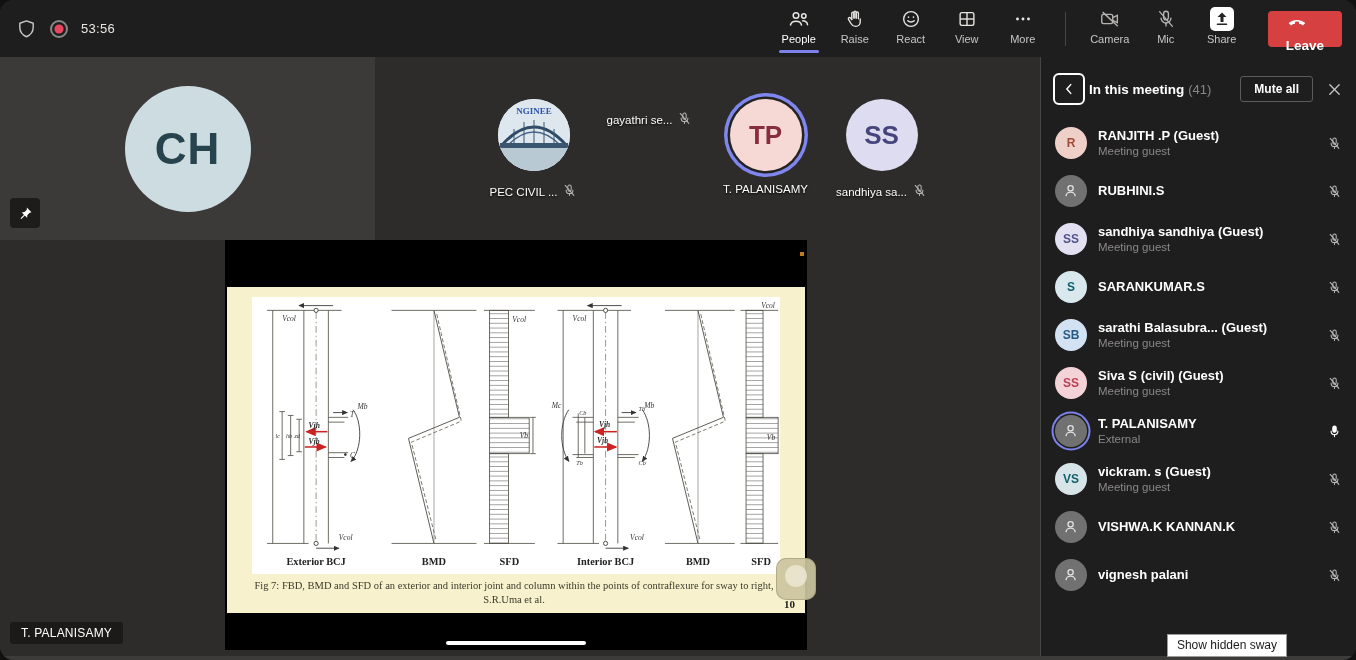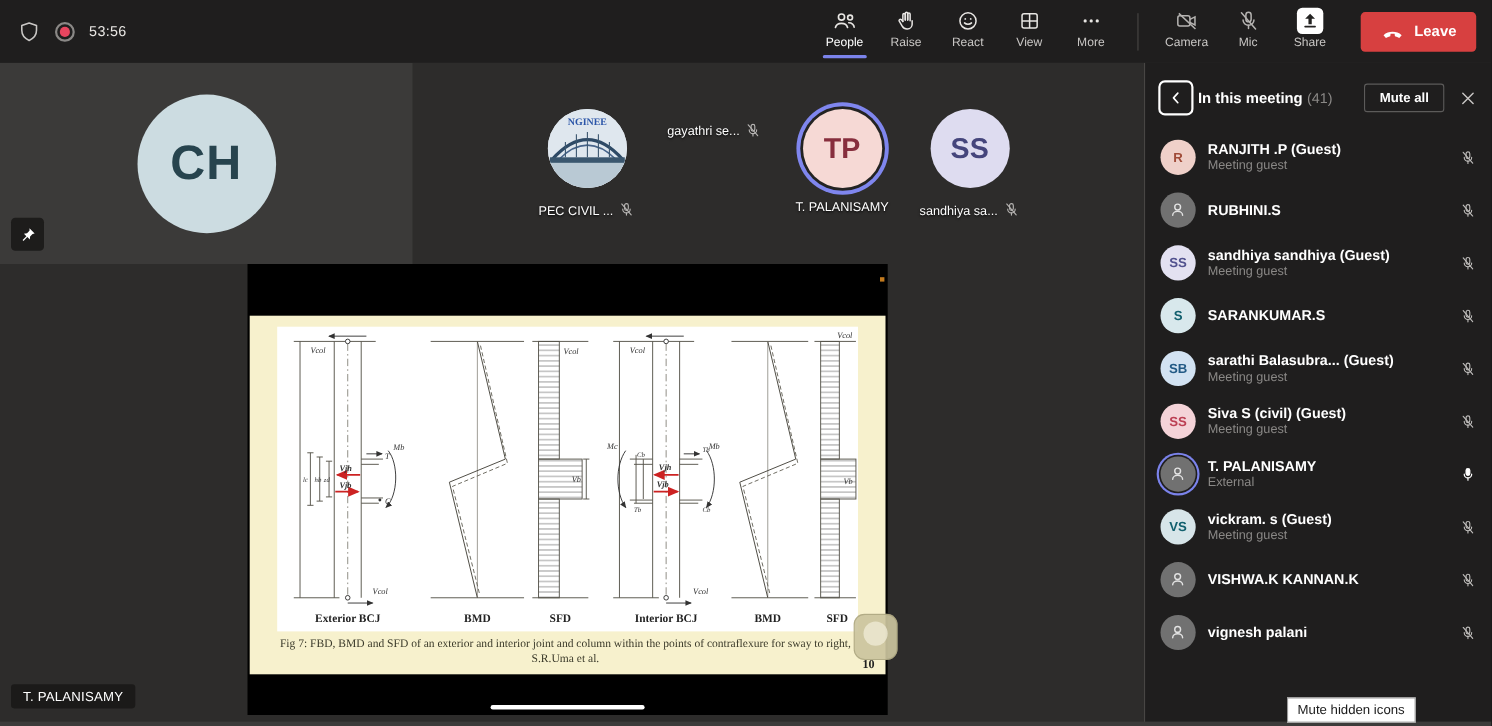--- a/index.html
+++ b/index.html
@@ -1,33 +1,33 @@
 <!DOCTYPE html>
 <html><head>
 <meta charset="utf-8">
 <style>
   * { margin:0; padding:0; box-sizing:border-box; }
   html,body { background:#111; }
   .app {
     position:relative; width:1356px; height:660px; overflow:hidden;
-    background:#2d2c2b; font-family:"Liberation Sans", sans-serif; color:#fff;
+    background:#2d2c2b; font-family:"Liberation Sans", sans-serif; color:#fff;border-radius:14px;
   }
 
   
   .topbar { position:absolute; left:0; top:0; right:0; height:57px; background:#1f1e1e; display:flex; align-items:center; z-index:20; }
   .tb-left { display:flex; align-items:center; gap:12px; margin-left:16px; }
   .tb-timer { font-size:13px; color:#e8e6e3; letter-spacing:.3px; }
   .tb-spacer { flex:1; }
   .tb-tab { width:56px; display:flex; flex-direction:column; align-items:center; gap:3px; background:none; border:none; cursor:pointer; position:relative; padding:4px 0 8px; }
   .tb-tab .ico { height:22px; display:flex; align-items:center; }
   .tb-tab .lbl { font-size:11px; color:#c8c6c4; font-family:"Liberation Sans",sans-serif; }
   .tb-tab.active .lbl { color:#fff; }
   .tb-tab.active::after { content:""; position:absolute; bottom:0; left:8px; right:8px; height:3px; border-radius:2px; background:#7b83eb; }
   .tb-divider { width:1px; height:34px; background:#484644; margin:0 16px 0 14px; }
-  .leave-btn { display:flex; align-items:center; gap:9px; height:36px; padding:0 18px; margin:0 14px 0 18px; background:#d74040; border:none; border-radius:4px; color:#fff; font-weight:bold; font-size:13.5px; cursor:pointer; font-family:"Liberation Sans",sans-serif; }
+  .leave-btn { display:flex; gap:9px; height:36px; padding:0 18px; margin:0 14px 0 18px; background:#d74040; border:none; border-radius:4px; color:#fff; font-weight:bold; font-size:13.5px; cursor:pointer; font-family:"Liberation Sans",sans-serif;flex-direction:column; }
 
   
   .stage { position:absolute; left:0; top:57px; width:1040px; bottom:0; background:#2d2c2b; overflow:hidden; }
   .main-tile { position:absolute; left:0; top:0; width:375px; height:183px; background:#3b3a39; }
   .main-avatar { position:absolute; left:50%; top:50%; transform:translate(-50%,-50%); width:126px; height:126px; border-radius:50%; background:#ccdce1; color:#27444e; display:flex; align-items:center; justify-content:center; font-size:44px; font-weight:bold; letter-spacing:1px; }
   .pin-btn { position:absolute; left:10px; bottom:12px; width:30px; height:30px; border-radius:4px; background:#1d1c1b; border:none; display:flex; align-items:center; justify-content:center; cursor:pointer; }
 
   .filmstrip { position:absolute; left:375px; right:0; top:0; height:183px; display:flex; justify-content:center; align-items:flex-start; gap:10px; padding-top:42px; }
   .strip-item { width:106px; display:flex; flex-direction:column; align-items:center; cursor:pointer; }
   .avatar-circle { width:72px; height:72px; border-radius:50%; display:flex; align-items:center; justify-content:center; font-weight:bold; font-size:26px; overflow:hidden; flex:none; }
@@ -604,15 +604,15 @@
               <rect x="6.2" y="2.2" width="3.6" height="6.6" rx="1.8"></rect>
               <path d="M4.4 7.6 a3.6 3.6 0 007.2 0"></path>
               <line x1="8" y1="11.2" x2="8" y2="13.4"></line>
               <line x1="3.4" y1="2.6" x2="12.6" y2="13.2"></line>
             </svg>
           </div>
         </div>
       </div>
   </div>
 
-  <div class="tooltip">Mute hidden icons</div>
+  <div class="tooltip">Show hidden sway</div>
   <div class="bottom-edge"></div>
 </div>
 
 </body></html>

